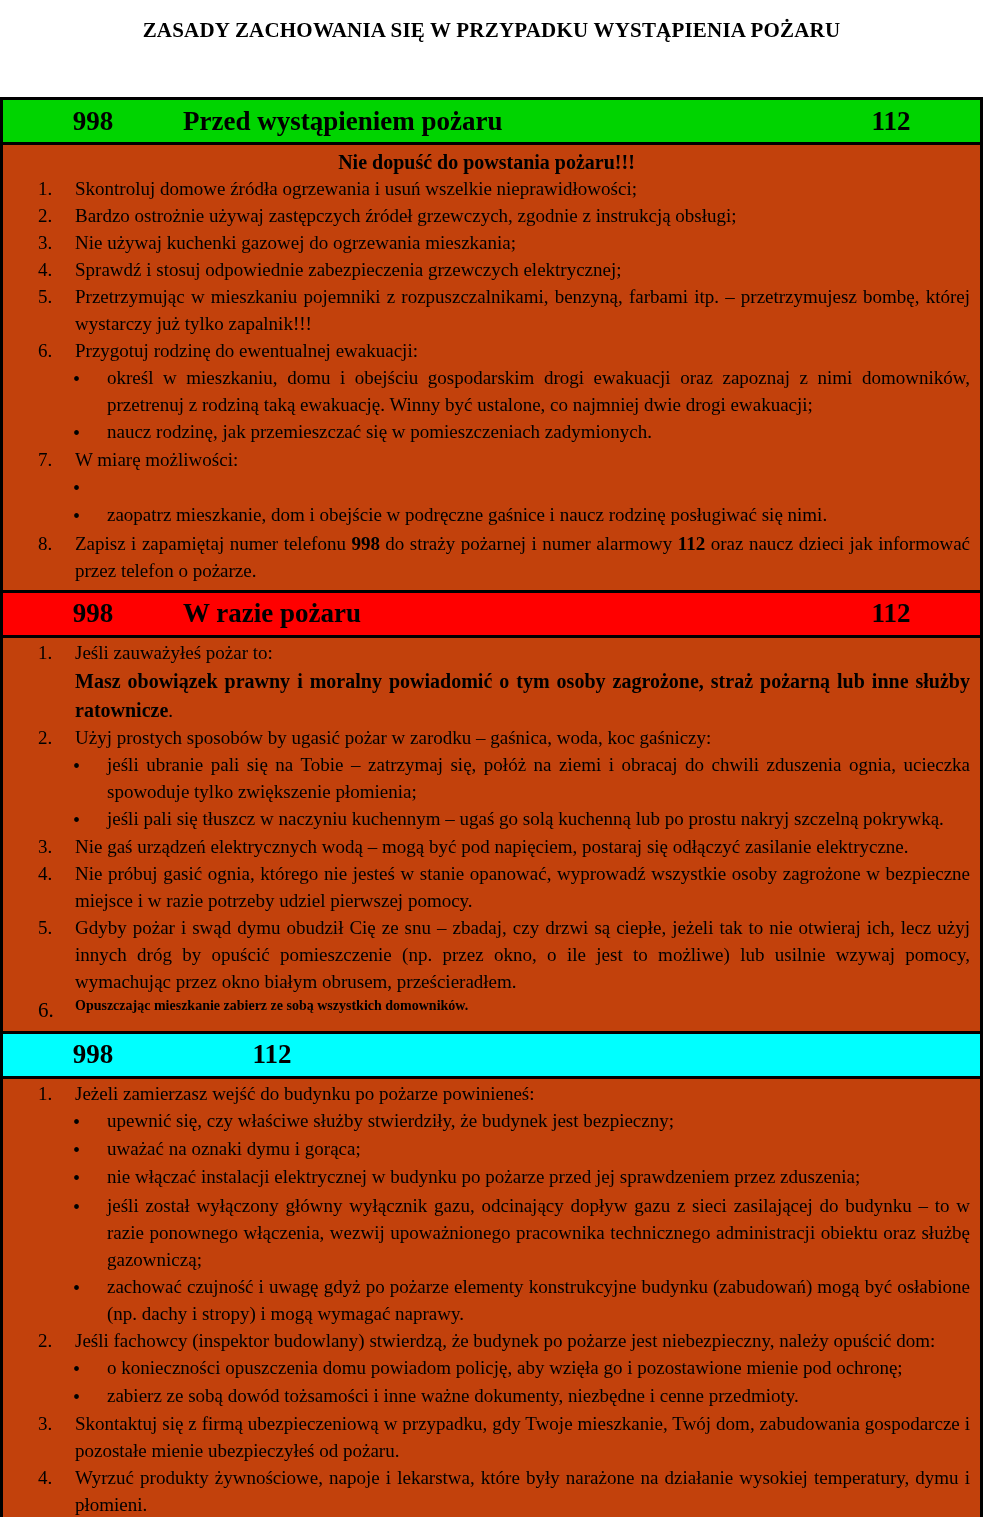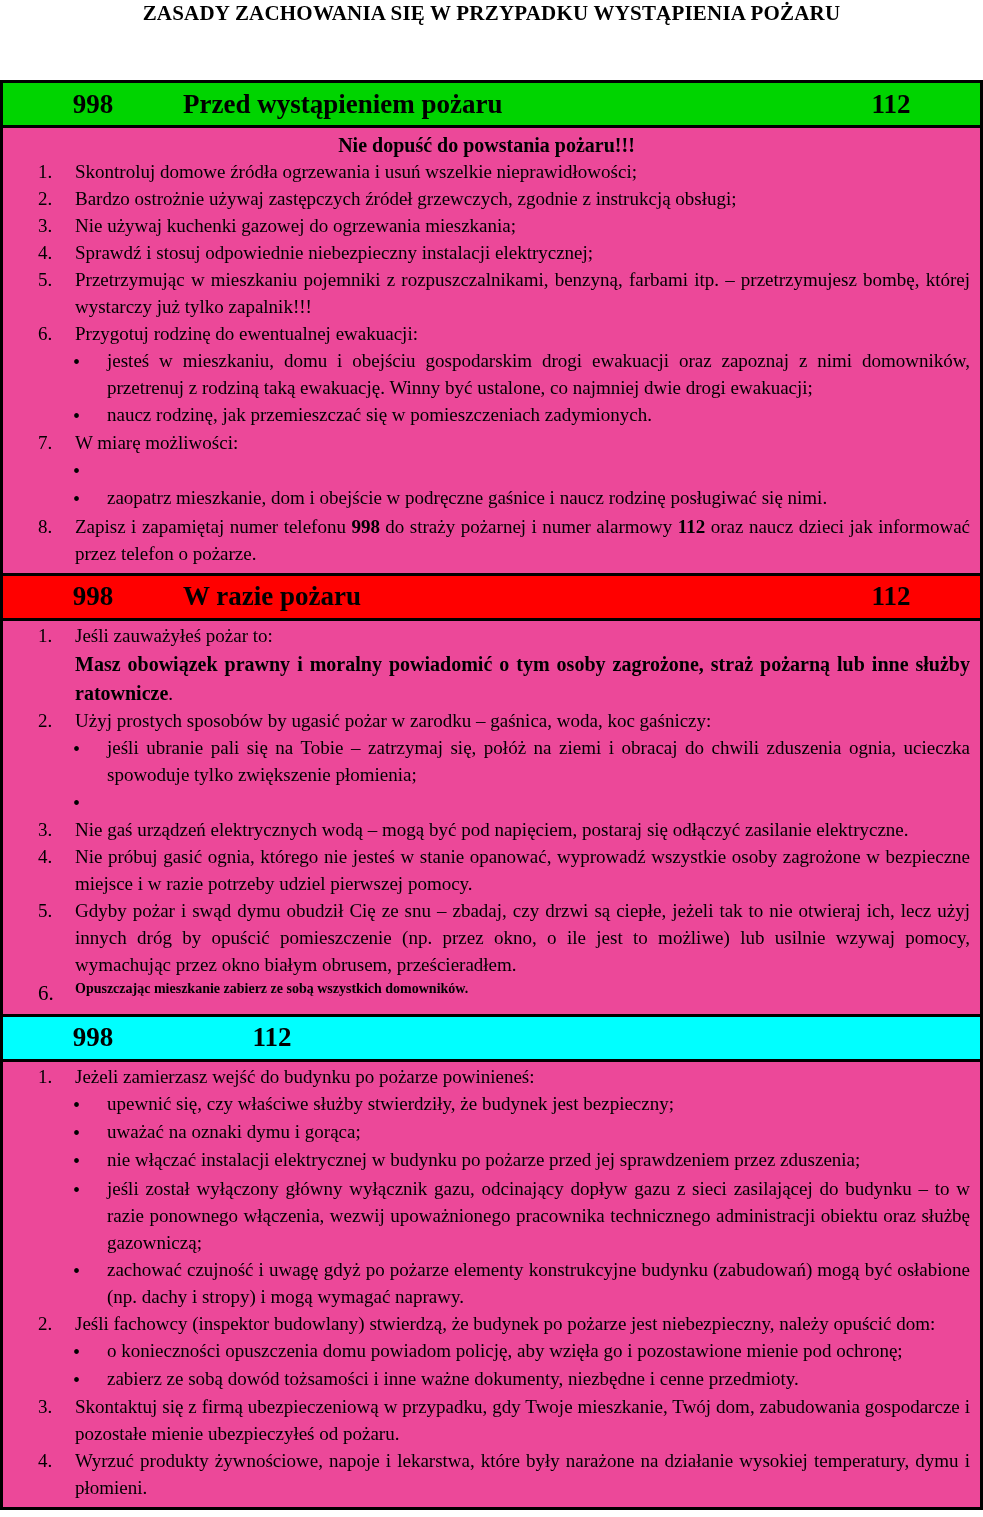--- a/index.html
+++ b/index.html
@@ -1,29 +1,29 @@
 <!DOCTYPE html>
 <html><head>
 <meta charset="utf-8">
 <style>
   html,body { margin:0; padding:0; background:#ffffff; }
   body { width:983px; font-family:"Liberation Serif", serif; color:#000; }
 
-  .title { text-align:center; font-weight:bold; font-size:21px; padding-top:1px; letter-spacing:0.2px; }
+  .title { text-align:center; font-weight:bold; font-size:21px; padding-top:18px; letter-spacing:0.2px; }
 
   .frame { margin-top:54px; border:3px solid #000; }
 
   .band { display:flex; align-items:center; height:42px; font-weight:bold; font-size:27px; }
   .band-mid { border-top:3px solid #000; border-bottom:3px solid #000; }
   .band-first { border-bottom:3px solid #000; }
   .band-left  { width:180px; text-align:center; }
   .band-center{ flex:1; text-align:left; }
   .band-right { width:178px; text-align:center; }
 
-  .sec { background:#ec4899; padding:2px 10px 5px 0; }
+  .sec { background:#c2410c; padding:2px 10px 5px 0; }
 
   .subtitle { text-align:center; font-weight:bold; font-size:20px; line-height:1.35; padding-top:2px; }
 
   .item  { display:flex; font-size:19px; line-height:1.42; }
   .item > .m { flex:0 0 37px; margin-left:35px; }
   .item > .t { flex:1; text-align:justify; }
 
   .bitem > .m { flex:0 0 34px; margin-left:70px; font-size:20px; }
 
   .bold { font-weight:bold; }
@@ -53,33 +53,33 @@
     <div class="item">
       <span class="m">2.</span>
       <span class="t">Bardzo ostrożnie używaj zastępczych źródeł grzewczych, zgodnie z instrukcją obsługi;</span>
     </div>
     <div class="item">
       <span class="m">3.</span>
       <span class="t">Nie używaj kuchenki gazowej do ogrzewania mieszkania;</span>
     </div>
     <div class="item">
       <span class="m">4.</span>
-      <span class="t">Sprawdź i stosuj odpowiednie niebezpieczny instalacji elektrycznej;</span>
+      <span class="t">Sprawdź i stosuj odpowiednie zabezpieczenia grzewczych elektrycznej;</span>
     </div>
     <div class="item">
       <span class="m">5.</span>
       <span class="t">Przetrzymując w mieszkaniu pojemniki z rozpuszczalnikami, benzyną, farbami itp. – przetrzymujesz bombę, której wystarczy już tylko zapalnik!!!</span>
     </div>
     <div class="item">
       <span class="m">6.</span>
       <span class="t">Przygotuj rodzinę do ewentualnej ewakuacji:</span>
     </div>
     <div class="item bitem">
       <span class="m">•</span>
-      <span class="t">jesteś w mieszkaniu, domu i obejściu gospodarskim drogi ewakuacji oraz zapoznaj z nimi domowników, przetrenuj z rodziną taką ewakuację. Winny być ustalone, co najmniej dwie drogi ewakuacji;</span>
+      <span class="t">określ w mieszkaniu, domu i obejściu gospodarskim drogi ewakuacji oraz zapoznaj z nimi domowników, przetrenuj z rodziną taką ewakuację. Winny być ustalone, co najmniej dwie drogi ewakuacji;</span>
     </div>
     <div class="item bitem">
       <span class="m">•</span>
       <span class="t">naucz rodzinę, jak przemieszczać się w pomieszczeniach zadymionych.</span>
     </div>
     <div class="item">
       <span class="m">7.</span>
       <span class="t">W miarę możliwości:</span>
     </div>
     <div class="item bitem">
@@ -109,20 +109,21 @@
     <div class="item">
       <span class="m">2.</span>
       <span class="t">Użyj prostych sposobów by ugasić pożar w zarodku – gaśnica, woda, koc gaśniczy:</span>
     </div>
     <div class="item bitem">
       <span class="m">•</span>
       <span class="t">jeśli ubranie pali się na Tobie – zatrzymaj się, połóż na ziemi i obracaj do chwili zduszenia ognia, ucieczka spowoduje tylko zwiększenie płomienia;</span>
     </div>
     <div class="item bitem">
       <span class="m">•</span>
+      <span class="t">jeśli pali się tłuszcz w naczyniu kuchennym – ugaś go solą kuchenną lub po prostu nakryj szczelną pokrywką.</span>
     </div>
     <div class="item">
       <span class="m">3.</span>
       <span class="t">Nie gaś urządzeń elektrycznych wodą – mogą być pod napięciem, postaraj się odłączyć zasilanie elektryczne.</span>
     </div>
     <div class="item">
       <span class="m">4.</span>
       <span class="t">Nie próbuj gasić ognia, którego nie jesteś w stanie opanować, wyprowadź wszystkie osoby zagrożone w bezpieczne miejsce i w razie potrzeby udziel pierwszej pomocy.</span>
     </div>
     <div class="item">

